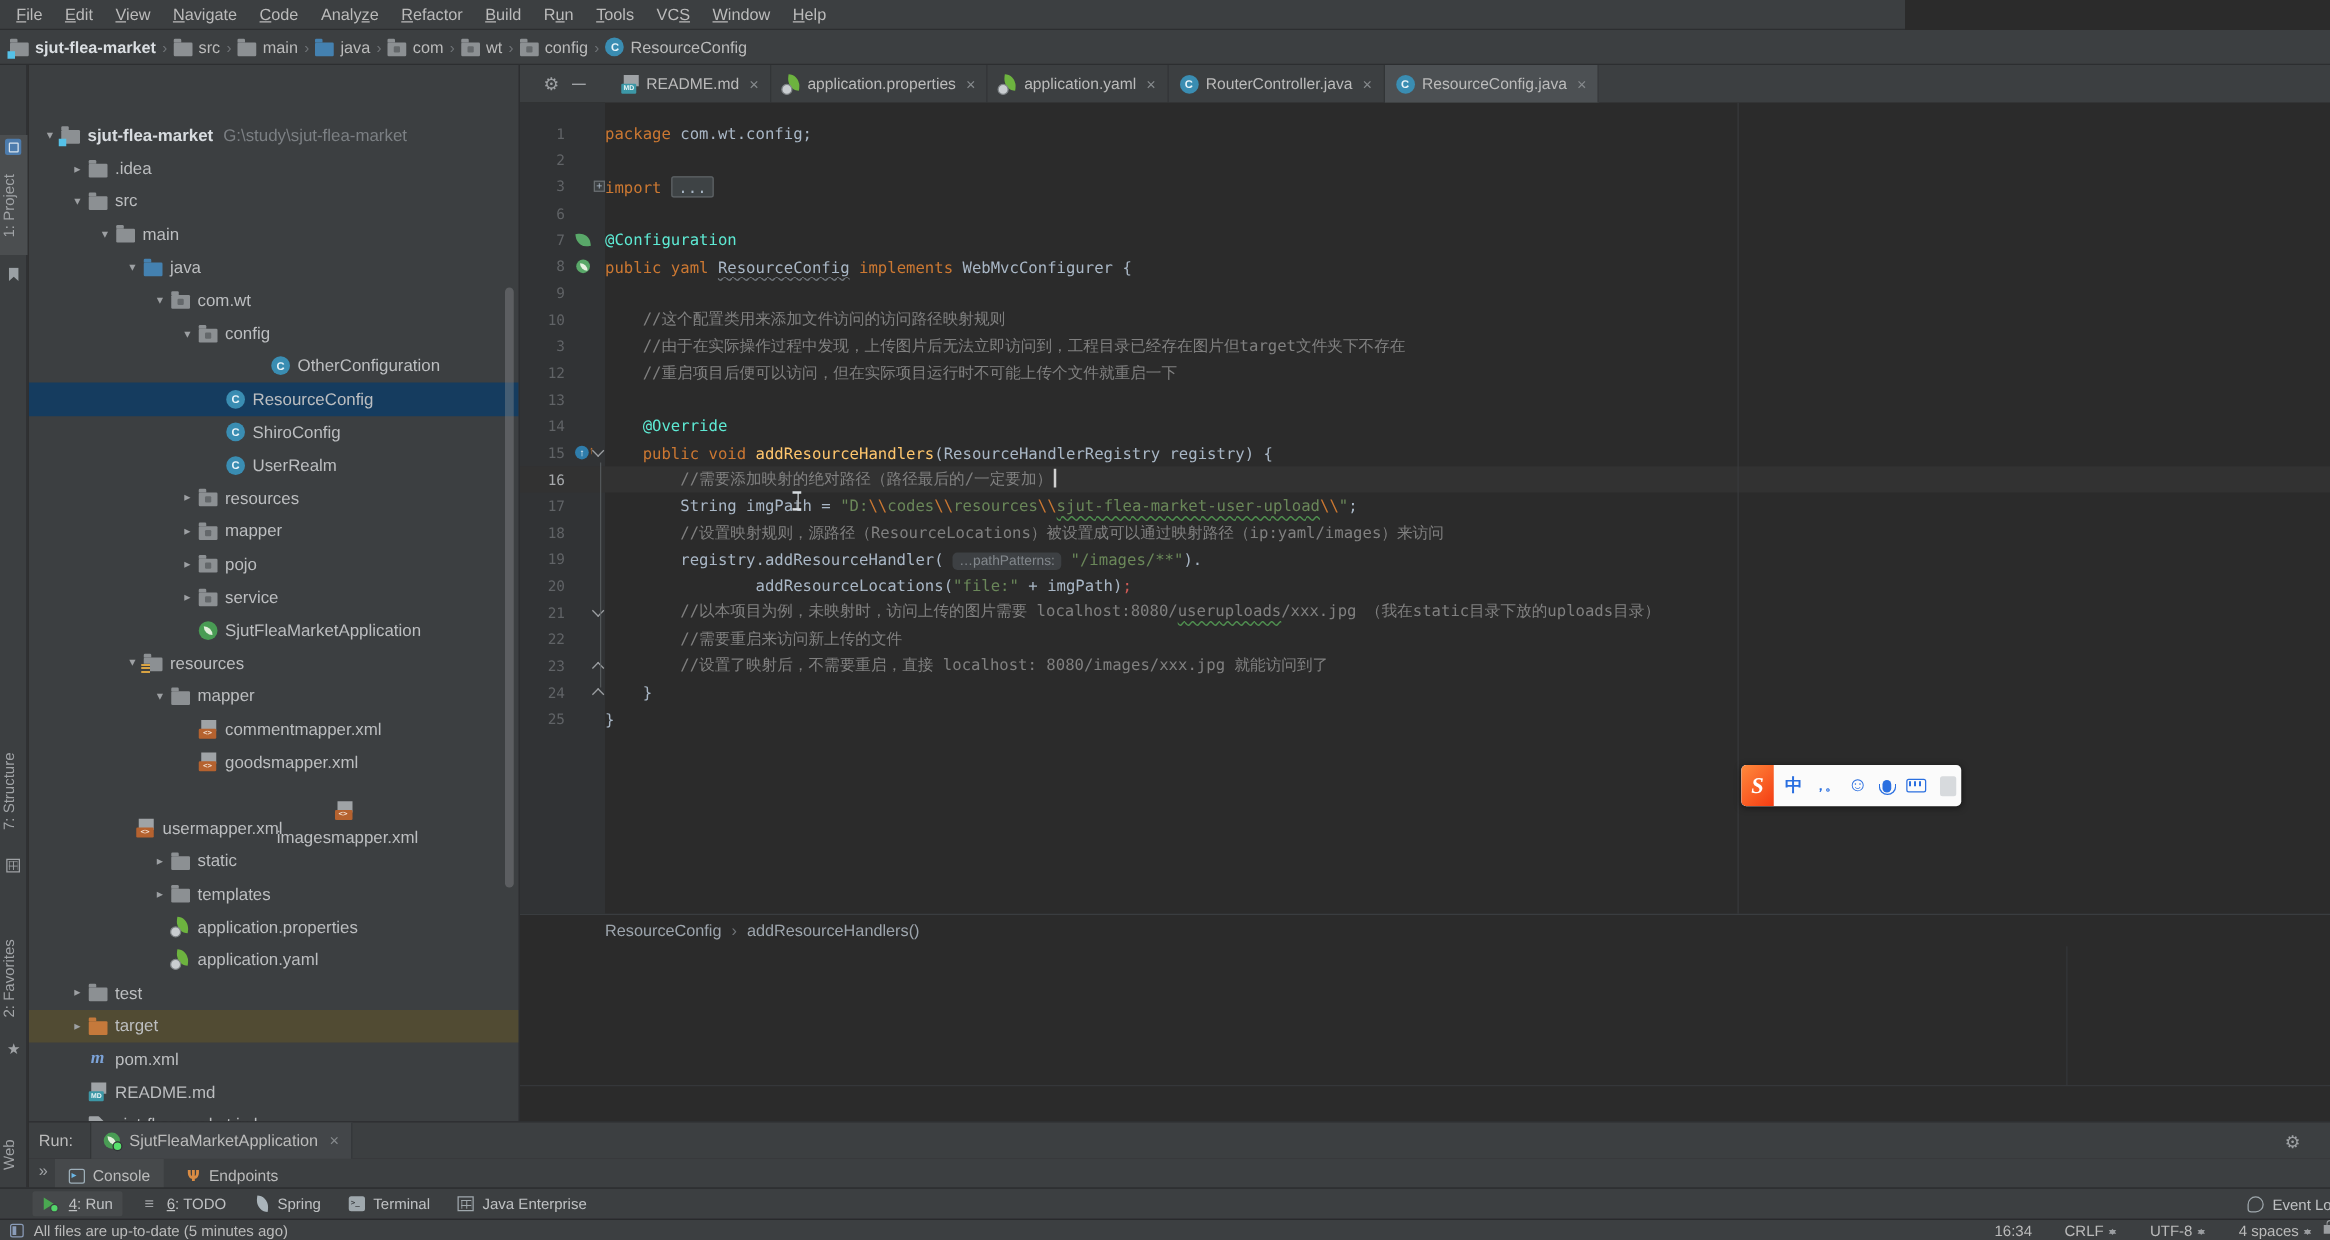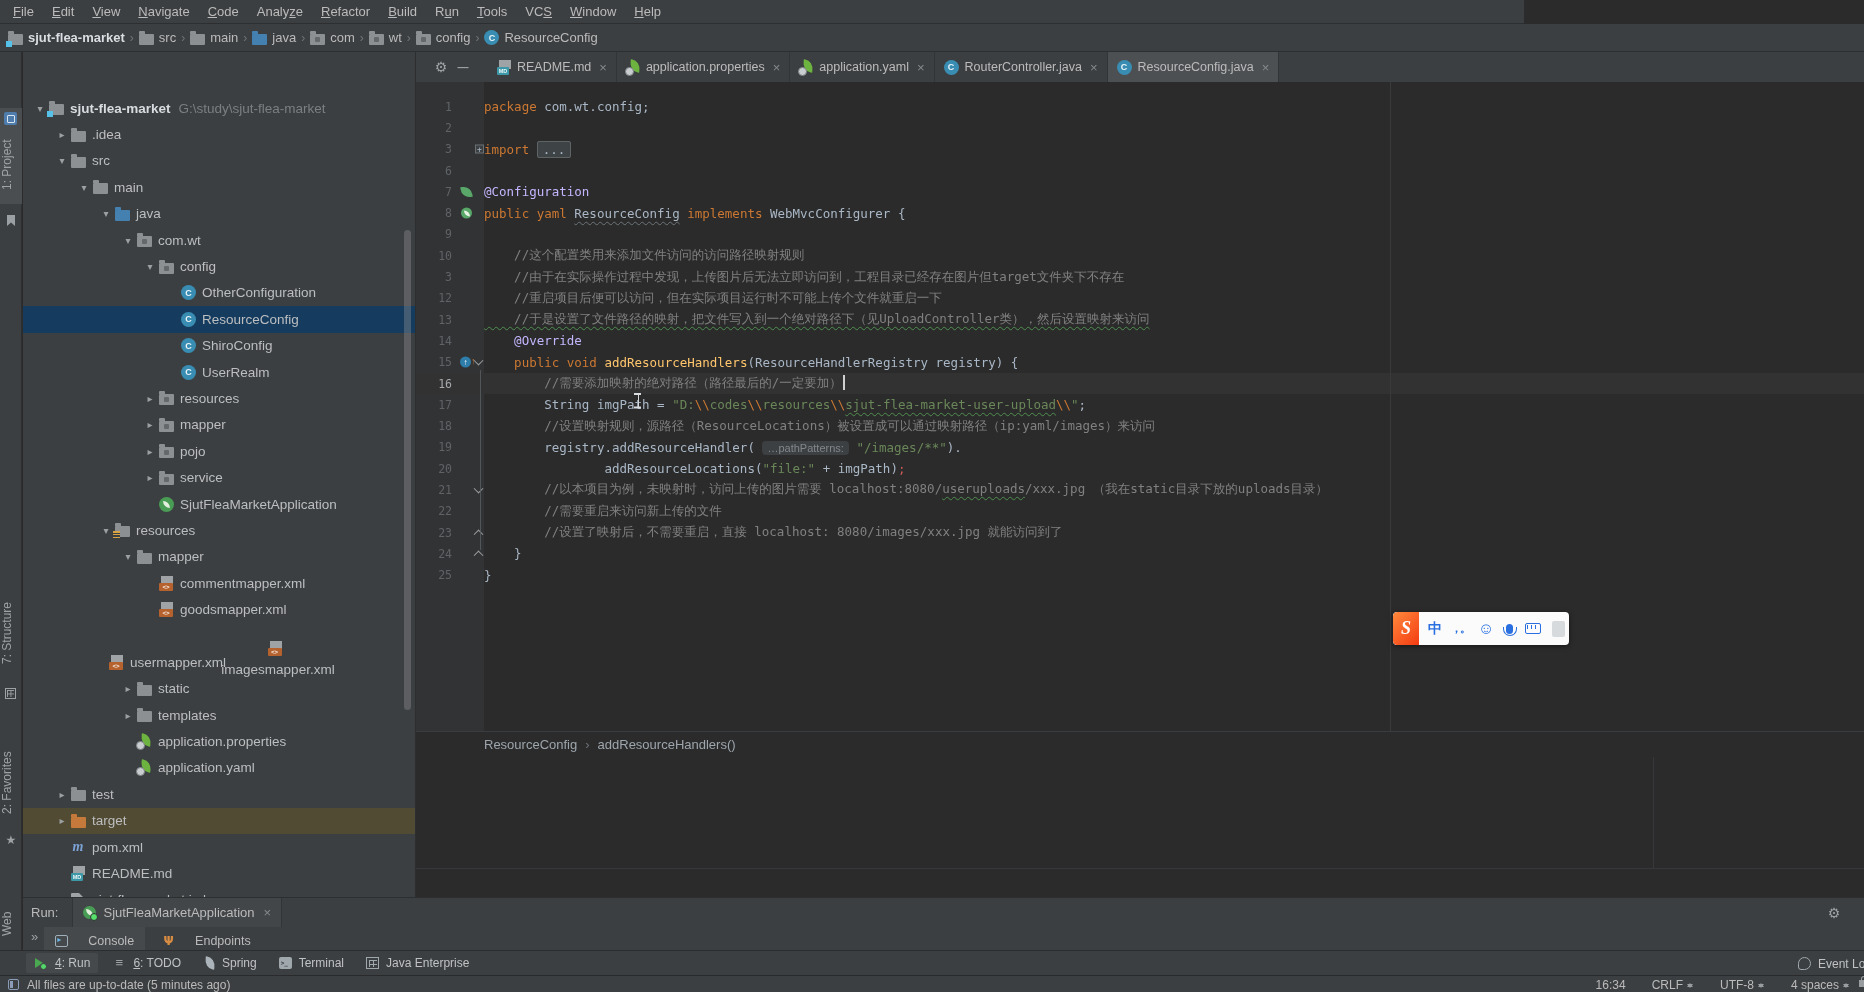--- a/index.html
+++ b/index.html
@@ -54,21 +54,21 @@
 
   #gutter-bg { position:absolute; left:0; top:30px; width:68px; height:649px; background:#313335; }
   #code-lines { position:absolute; left:0; top:30px; right:0; height:649px; padding-top:14px; }
   .code-row { display:flex; height:21.3px; align-items:center; position:relative; }
   .code-row.caret-row { background:#323232; }
   .ln { flex:0 0 44px; text-align:right; padding-right:8px; font-family:"DejaVu Sans Mono",monospace; font-size:11.5px; color:#606366; }
   .caret-row .ln { color:#a7aaad; }
   .gic { flex:0 0 15px; position:relative; height:100%; }
   .gfold { flex:0 0 9px; position:relative; height:100%; }
   .code { white-space:pre; font-family:"DejaVu Sans Mono",monospace; font-size:12.5px; color:#a9b7c6; }
-  .tk-kw { color:#cc7832; } .tk-pl { color:#a9b7c6; } .tk-ann { color:#c4b5fd; }
+  .tk-kw { color:#cc7832; } .tk-pl { color:#a9b7c6; } .tk-ann { color:#5eead4; }
   .tk-cmt { color:#808080; } .tk-str { color:#6a8759; } .tk-esc { color:#cc7832; }
   .tk-mth { color:#ffc66d; } .tk-err { color:#cf5b56; }
   .tk-wg { text-decoration:underline wavy #4f8f4f 1px; text-underline-offset:3px; }
   .tk-wy { text-decoration:underline wavy #6e747a 1px; text-underline-offset:3px; }
   .tk-fold { background:#3e4345; border:1px solid #5e6366; border-radius:2px; padding:0 5px; color:#a9b7c6; }
   .tk-hint { background:#3d4043; color:#82878c; border-radius:4px; padding:1px 5px; font-size:11px; font-family:"Liberation Sans",sans-serif; }
   .caret { display:inline-block; width:2px; height:15px; background:#d0d0d0; vertical-align:text-bottom; margin-left:1px; }
 
   .chev { position:absolute; left:0; top:50%; width:7px; height:7px; border-left:1.6px solid #9da0a3; border-bottom:1.6px solid #9da0a3; }
   .chev-down { transform:translateY(-70%) rotate(-45deg); }
@@ -97,21 +97,21 @@
   .ime-kbd::after { content:""; position:absolute; left:1px; top:1px; right:1px; height:4px; background:repeating-linear-gradient(90deg,#2a6fe0 0 1.5px,transparent 1.5px 4px); }
   .ime-partial { width:14px; height:16px; background:#d7dadd; border-radius:2px; margin-left:2px; }
 
   
   #run-header { left:23px; top:897px; width:1841px; height:30px; background:#3c3f41; border-top:1px solid #2c2e30; display:flex; align-items:center; z-index:14;}
   #run-label { font-size:13px; color:#bbbbbb; margin-left:8px; }
   #run-tab { height:30px; display:flex; align-items:center; gap:7px; background:#434649; border-left:1px solid #323537; border-right:1px solid #323537; padding:0 10px; margin-left:14px; font-size:13px; color:#bbbbbb; }
   #run-header-gear { position:absolute; right:22px; }
   #run-tabs2 { left:23px; top:927px; width:1841px; height:23px; background:#3c3f41; overflow:hidden; display:flex; align-items:flex-start; z-index:14;}
   #run-overflow { color:#9fa2a5; font-size:13px; margin:2px 0 0 8px; }
-  .run-tab2 { height:28px; display:flex; align-items:center; gap:20px; padding:0 11px; font-size:12.5px; color:#bbbbbb; margin-left:6px; }
+  .run-tab2 { height:28px; display:flex; align-items:center; gap:6px; padding:0 11px; font-size:12.5px; color:#bbbbbb; margin-left:6px; }
   .run-tab2.active { background:#46494b; }
 
   
   #twbar { left:0; top:950px; width:1864px; height:25px; background:#3c3f41; border-top:1px solid #2a2c2e; display:flex; align-items:center; padding-left:26px; gap:6px; overflow:hidden; z-index:16;}
   .tw-item { display:flex; align-items:center; gap:7px; font-size:12px; color:#bfc1c3; padding:3px 8px; border-radius:2px; }
   .tw-item.active { background:#46494b; }
   #tw-right { position:absolute; right:-8px; top:0; height:25px; display:flex; align-items:center; gap:7px; font-size:12px; color:#bfc1c3; }
 
   
   #statusbar { left:0; top:975px; width:1864px; height:17px; background:#3c3f41; border-top:1px solid #282a2c; display:flex; align-items:flex-start; padding:2px 0 0 8px; font-size:12px; color:#bbbbbb; overflow:hidden; z-index:17;}
@@ -346,21 +346,21 @@
         </span>
         <span class="tr-label">com.wt</span>
       </div>
       <div class="tree-row" style="padding-left: 118px;">
         <span class="tr-arrow">▾</span>
         <span class="tr-icon">
           <span class="ic ic-pkg"></span>
         </span>
         <span class="tr-label">config</span>
       </div>
-      <div class="tree-row" style="padding-left: 140px;">
+      <div class="tree-row" style="padding-left: 140px; margin-left: 36px;">
         <span class="tr-arrow"></span>
         <span class="tr-icon">
           <span class="ic ic-class"></span>
         </span>
         <span class="tr-label">OtherConfiguration</span>
       </div>
       <div class="tree-row sel" style="padding-left: 140px;">
         <span class="tr-arrow"></span>
         <span class="tr-icon">
           <span class="ic ic-class"></span>
@@ -627,21 +627,20 @@
       <div class="code-row">
         <span class="ln">12</span>
         <span class="gic"></span>
         <span class="gfold"></span>
         <span class="code"><span class="tk-cmt">    //重启项目后便可以访问，但在实际项目运行时不可能上传个文件就重启一下</span></span>
       </div>
       <div class="code-row">
         <span class="ln">13</span>
         <span class="gic"></span>
         <span class="gfold"></span>
-        <span class="code"><span class="tk-cmt tk-wg">    //于是设置了文件路径的映射，把文件写入到一个绝对路径下（见UploadController类），然后设置映射来访问</span></span>
       </div>
       <div class="code-row">
         <span class="ln">14</span>
         <span class="gic"></span>
         <span class="gfold"></span>
         <span class="code"><span class="tk-ann">    @Override</span></span>
       </div>
       <div class="code-row">
         <span class="ln">15</span>
         <span class="gic">

